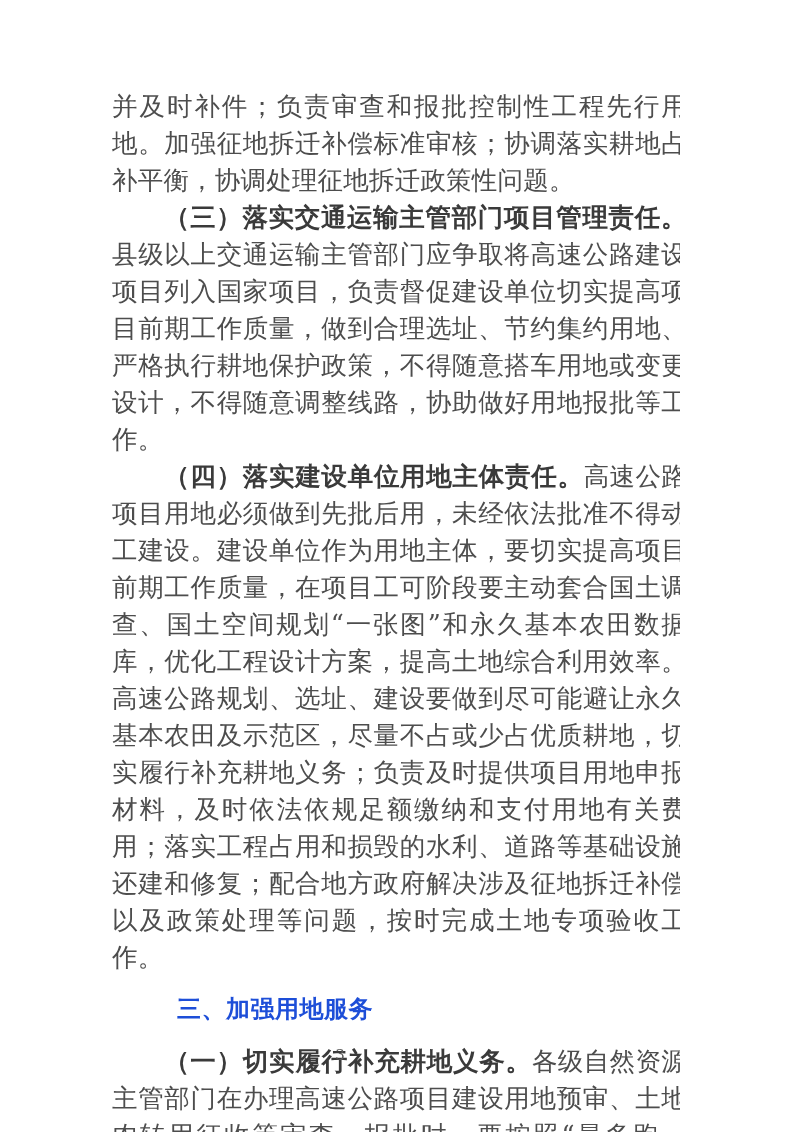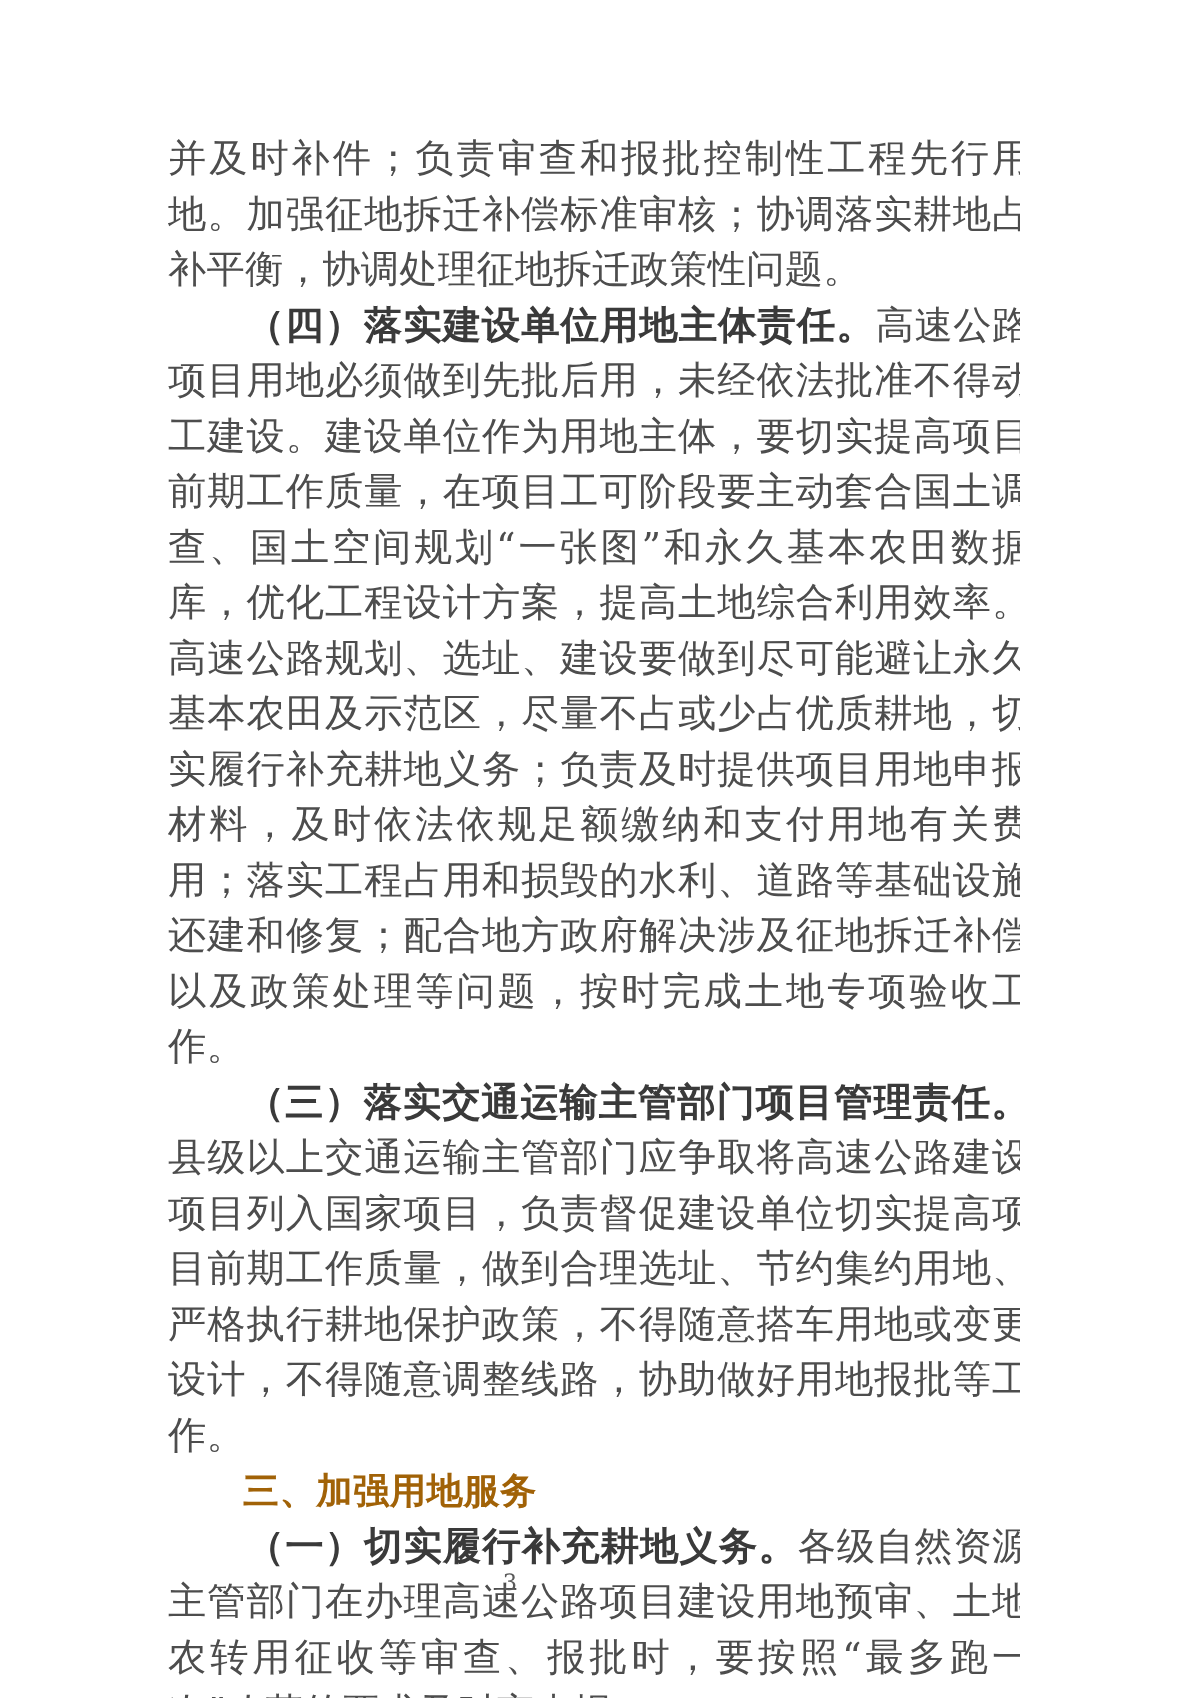--- a/index.html
+++ b/index.html
@@ -35,26 +35,26 @@
   }
   .para.indent {
     text-indent: 52px;
   }
   .run-bold {
     font-weight: 700;
     color: #3a3a3a;
     letter-spacing: 0.6px;
   }
   .heading-hei {
-    margin: 0;
+    margin: 15px;
     font-family: "DejaVu Sans", "Liberation Sans", sans-serif;
     font-size: 24px;
     line-height: 37px;
     font-weight: 700;
-    color: #a16207;
+    color: #1d4ed8;
     text-indent: 50px;
     letter-spacing: 0.5px;
     text-align: left;
   }
   .page-number {
     position: absolute;
     left: 0;
     right: 0;
     top: 1046px;
     text-align: center;
@@ -65,23 +65,23 @@
 </style>
 </head>
 <body>
 
 <div class="page">
 
   <div class="content">
 
     <p class="para"><span>并及时补件；负责审查和报批控制性工程先行用地。加强征地拆迁补偿标准审核；协调落实耕地占补平衡，协调处理征地拆迁政策性问题。</span></p>
 
+    <p class="para indent"><span class="run-bold">（三）落实交通运输主管部门项目管理责任。</span><span>县级以上交通运输主管部门应争取将高速公路建设项目列入国家项目，负责督促建设单位切实提高项目前期工作质量，做到合理选址、节约集约用地、严格执行耕地保护政策，不得随意搭车用地或变更设计，不得随意调整线路，协助做好用地报批等工作。</span></p>
+
     <p class="para indent"><span class="run-bold">（四）落实建设单位用地主体责任。</span><span>高速公路项目用地必须做到先批后用，未经依法批准不得动工建设。建设单位作为用地主体，要切实提高项目前期工作质量，在项目工可阶段要主动套合国土调查、国土空间规划“一张图”和永久基本农田数据库，优化工程设计方案，提高土地综合利用效率。高速公路规划、选址、建设要做到尽可能避让永久基本农田及示范区，尽量不占或少占优质耕地，切实履行补充耕地义务；负责及时提供项目用地申报材料，及时依法依规足额缴纳和支付用地有关费用；落实工程占用和损毁的水利、道路等基础设施还建和修复；配合地方政府解决涉及征地拆迁补偿以及政策处理等问题，按时完成土地专项验收工作。</span></p>
-
-    <p class="para indent"><span class="run-bold">（三）落实交通运输主管部门项目管理责任。</span><span>县级以上交通运输主管部门应争取将高速公路建设项目列入国家项目，负责督促建设单位切实提高项目前期工作质量，做到合理选址、节约集约用地、严格执行耕地保护政策，不得随意搭车用地或变更设计，不得随意调整线路，协助做好用地报批等工作。</span></p>
 
     <p class="heading-hei">三、加强用地服务</p>
 
     <p class="para indent"><span class="run-bold">（一）切实履行补充耕地义务。</span><span>各级自然资源主管部门在办理高速公路项目建设用地预审、土地农转用征收等审查、报批时，要按照“最多跑一次”改革的要求及时审查报</span></p>
 
   </div>
 
   <div class="page-number">3</div>
 
 </div>

